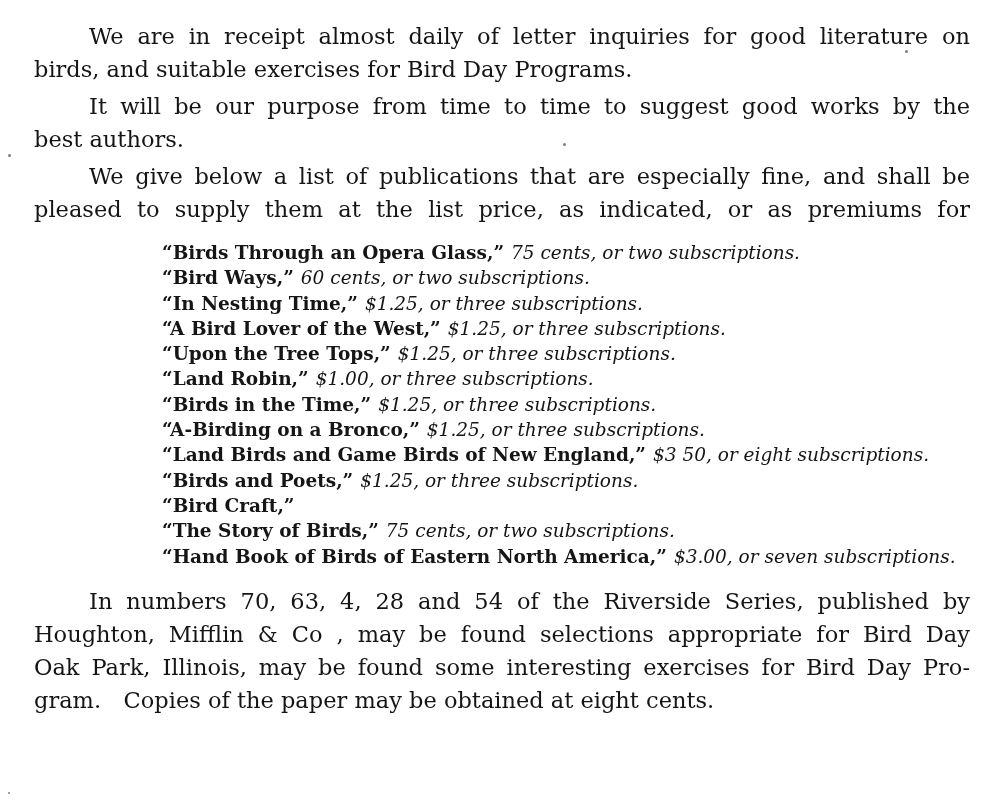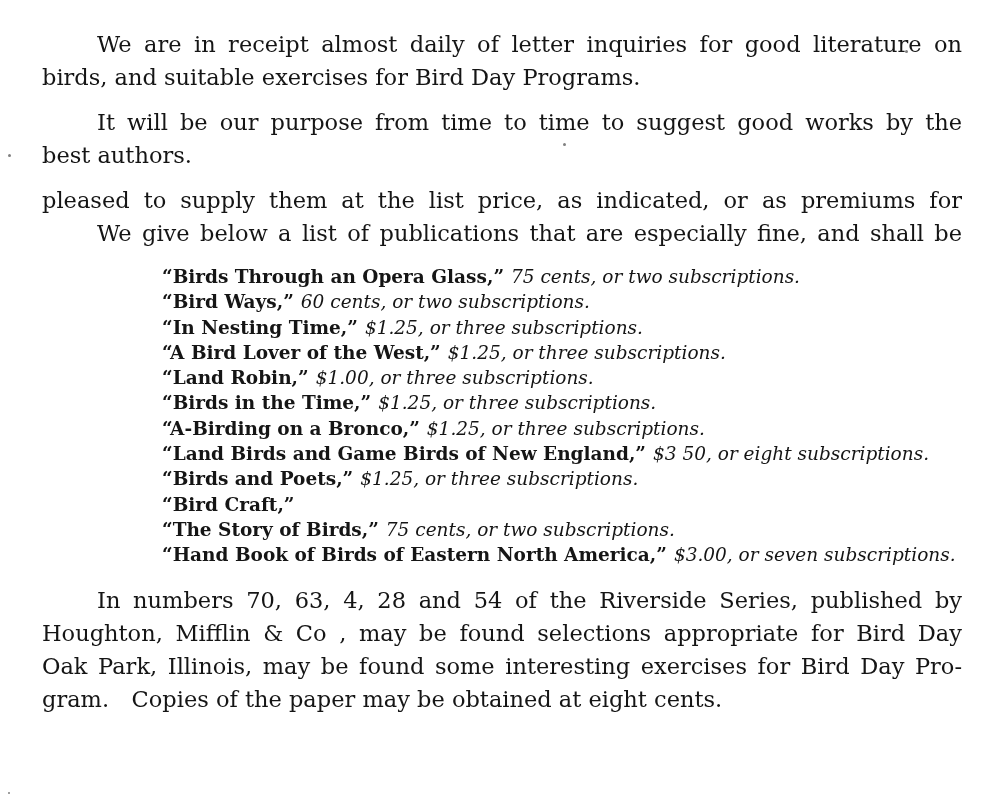--- a/index.html
+++ b/index.html
@@ -12,21 +12,21 @@
     height: 804px;
     overflow: hidden;
     position: relative;
     font-family: "DejaVu Serif", "Liberation Serif", serif;
     color: #151515;
   }
   .doc {
     padding: 16px 26px 0 30px;
     filter: blur(0.25px);
   }
-  .para { margin: 12px; }
+  .para { margin: 4px; }
   .line {
     display: block;
     font-size: 22.5px;
     line-height: 33px;
     white-space: normal;
   }
   .line.j {
     text-align: justify;
     text-align-last: justify;
   }
@@ -65,36 +65,39 @@
     <span class="line j indent">We are in receipt almost daily of letter inquiries for good literature on</span>
     <span class="line">birds, and suitable exercises for Bird Day Programs.</span>
   </p>
 
   <p class="para">
     <span class="line j indent">It will be our purpose from time to time to suggest good works by the</span>
     <span class="line">best authors.</span>
   </p>
 
   <p class="para">
+    <span class="line j indent">We give below a list of publications that are especially fine, and shall be</span>
     <span class="line j">pleased to supply them at the list price, as indicated, or as premiums for</span>
-    <span class="line j indent">We give below a list of publications that are especially fine, and shall be</span>
   </p>
 
   <div class="book-list">
     <div class="book-item">
       <span class="book-title">“Birds Through an Opera Glass,”</span><span class="book-details">75 cents, or two subscriptions.</span>
     </div>
     <div class="book-item">
       <span class="book-title">“Bird Ways,”</span><span class="book-details">60 cents, or two subscriptions.</span>
     </div>
     <div class="book-item">
       <span class="book-title">“In Nesting Time,”</span><span class="book-details">$1.25, or three subscriptions.</span>
     </div>
     <div class="book-item">
       <span class="book-title">“A Bird Lover of the West,”</span><span class="book-details">$1.25, or three subscriptions.</span>
+    </div>
+    <div class="book-item">
+      <span class="book-title">“Upon the Tree Tops,”</span><span class="book-details">$1.25, or three subscriptions.</span>
     </div>
     <div class="book-item">
       <span class="book-title">“Land Robin,”</span><span class="book-details">$1.00, or three subscriptions.</span>
     </div>
     <div class="book-item">
       <span class="book-title">“Birds in the Time,”</span><span class="book-details">$1.25, or three subscriptions.</span>
     </div>
     <div class="book-item">
       <span class="book-title">“A-Birding on a Bronco,”</span><span class="book-details">$1.25, or three subscriptions.</span>
     </div>

